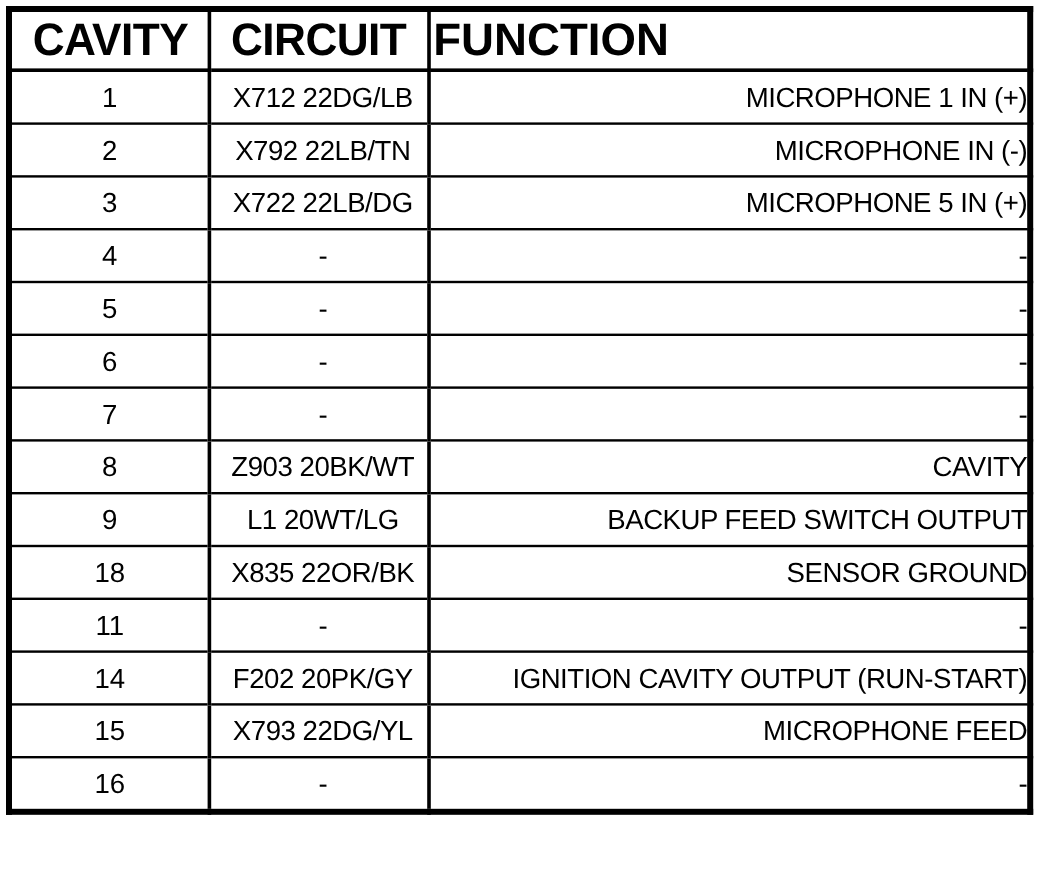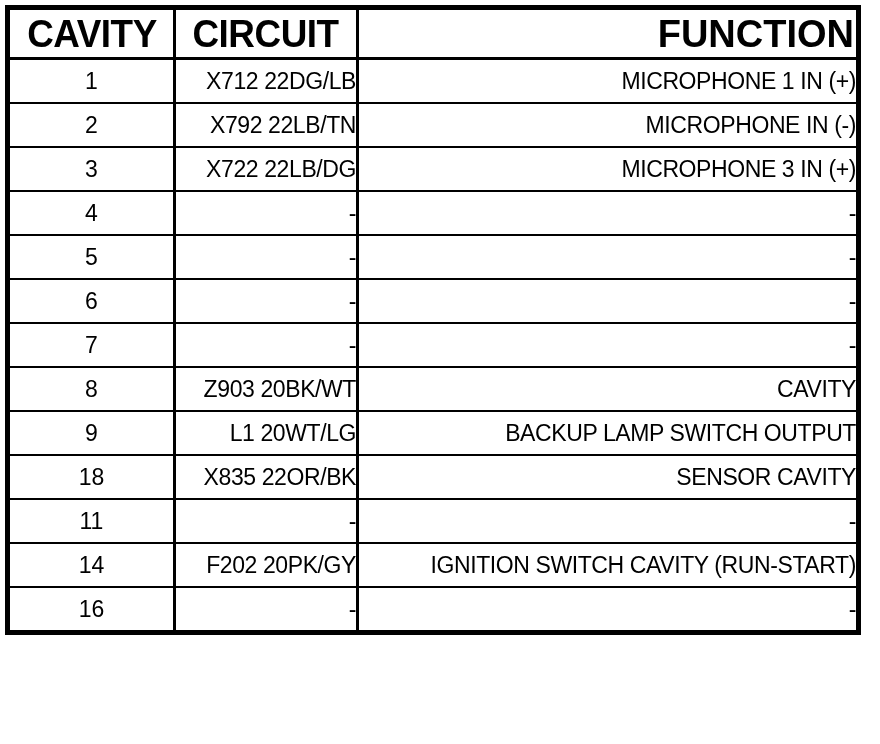--- a/index.html
+++ b/index.html
@@ -66,21 +66,21 @@
   th.h-circuit {
     font-size: 38px;
     line-height: 38px;
     text-align: center;
     letter-spacing: -0.5px;
     transform: scaleX(0.97);
   }
   th.h-function {
     font-size: 38px;
     line-height: 38px;
-    text-align: right;
+    text-align: left;
     letter-spacing: 0px;
   }
 
   
   tbody td {
     height: 42px;
     padding: 0;
     margin: 0;
     border-right: 3px solid #000000;
     border-bottom: 2px solid #000000;
@@ -92,21 +92,21 @@
     white-space: nowrap;
     overflow: hidden;
   }
   tbody td:last-child  { border-right: none; }
   tbody tr:last-child td { border-bottom: none; }
 
   td.c-cavity {
     text-align: center;
   }
   td.c-circuit {
-    text-align: right;
+    text-align: center;
     padding-left: 6px;
     letter-spacing: -0.4px;
   }
   td.c-function {
     text-align: right;
     padding-left: 8px;
     letter-spacing: -0.4px;
   }
 
   .cell-text { display: inline-block; }
@@ -139,21 +139,21 @@
           <td class="c-function"><span class="cell-text">MICROPHONE 1 IN (+)</span></td>
         </tr>
         <tr>
           <td class="c-cavity"><span class="cell-text">2</span></td>
           <td class="c-circuit"><span class="cell-text">X792 22LB/TN</span></td>
           <td class="c-function"><span class="cell-text">MICROPHONE IN (-)</span></td>
         </tr>
         <tr>
           <td class="c-cavity"><span class="cell-text">3</span></td>
           <td class="c-circuit"><span class="cell-text">X722 22LB/DG</span></td>
-          <td class="c-function"><span class="cell-text">MICROPHONE 3 IN (+)</span></td>
+          <td class="c-function"><span class="cell-text">MICROPHONE 5 IN (+)</span></td>
         </tr>
         <tr>
           <td class="c-cavity"><span class="cell-text">4</span></td>
           <td class="c-circuit"><span class="cell-text">-</span></td>
           <td class="c-function"><span class="cell-text">-</span></td>
         </tr>
         <tr>
           <td class="c-cavity"><span class="cell-text">5</span></td>
           <td class="c-circuit"><span class="cell-text">-</span></td>
           <td class="c-function"><span class="cell-text">-</span></td>
@@ -169,36 +169,41 @@
           <td class="c-function"><span class="cell-text">-</span></td>
         </tr>
         <tr>
           <td class="c-cavity"><span class="cell-text">8</span></td>
           <td class="c-circuit"><span class="cell-text">Z903 20BK/WT</span></td>
           <td class="c-function"><span class="cell-text">CAVITY</span></td>
         </tr>
         <tr>
           <td class="c-cavity"><span class="cell-text">9</span></td>
           <td class="c-circuit"><span class="cell-text">L1 20WT/LG</span></td>
-          <td class="c-function"><span class="cell-text">BACKUP LAMP SWITCH OUTPUT</span></td>
+          <td class="c-function"><span class="cell-text">BACKUP FEED SWITCH OUTPUT</span></td>
         </tr>
         <tr>
           <td class="c-cavity"><span class="cell-text">18</span></td>
           <td class="c-circuit"><span class="cell-text">X835 22OR/BK</span></td>
-          <td class="c-function"><span class="cell-text">SENSOR CAVITY</span></td>
+          <td class="c-function"><span class="cell-text">SENSOR GROUND</span></td>
         </tr>
         <tr>
           <td class="c-cavity"><span class="cell-text">11</span></td>
           <td class="c-circuit"><span class="cell-text">-</span></td>
           <td class="c-function"><span class="cell-text">-</span></td>
         </tr>
         <tr>
           <td class="c-cavity"><span class="cell-text">14</span></td>
           <td class="c-circuit"><span class="cell-text">F202 20PK/GY</span></td>
-          <td class="c-function"><span class="cell-text">IGNITION SWITCH CAVITY (RUN-START)</span></td>
+          <td class="c-function"><span class="cell-text">IGNITION CAVITY OUTPUT (RUN-START)</span></td>
+        </tr>
+        <tr>
+          <td class="c-cavity"><span class="cell-text">15</span></td>
+          <td class="c-circuit"><span class="cell-text">X793 22DG/YL</span></td>
+          <td class="c-function"><span class="cell-text">MICROPHONE FEED</span></td>
         </tr>
         <tr>
           <td class="c-cavity"><span class="cell-text">16</span></td>
           <td class="c-circuit"><span class="cell-text">-</span></td>
           <td class="c-function"><span class="cell-text">-</span></td>
         </tr>
       </tbody>
   </table>
 
 </div>

